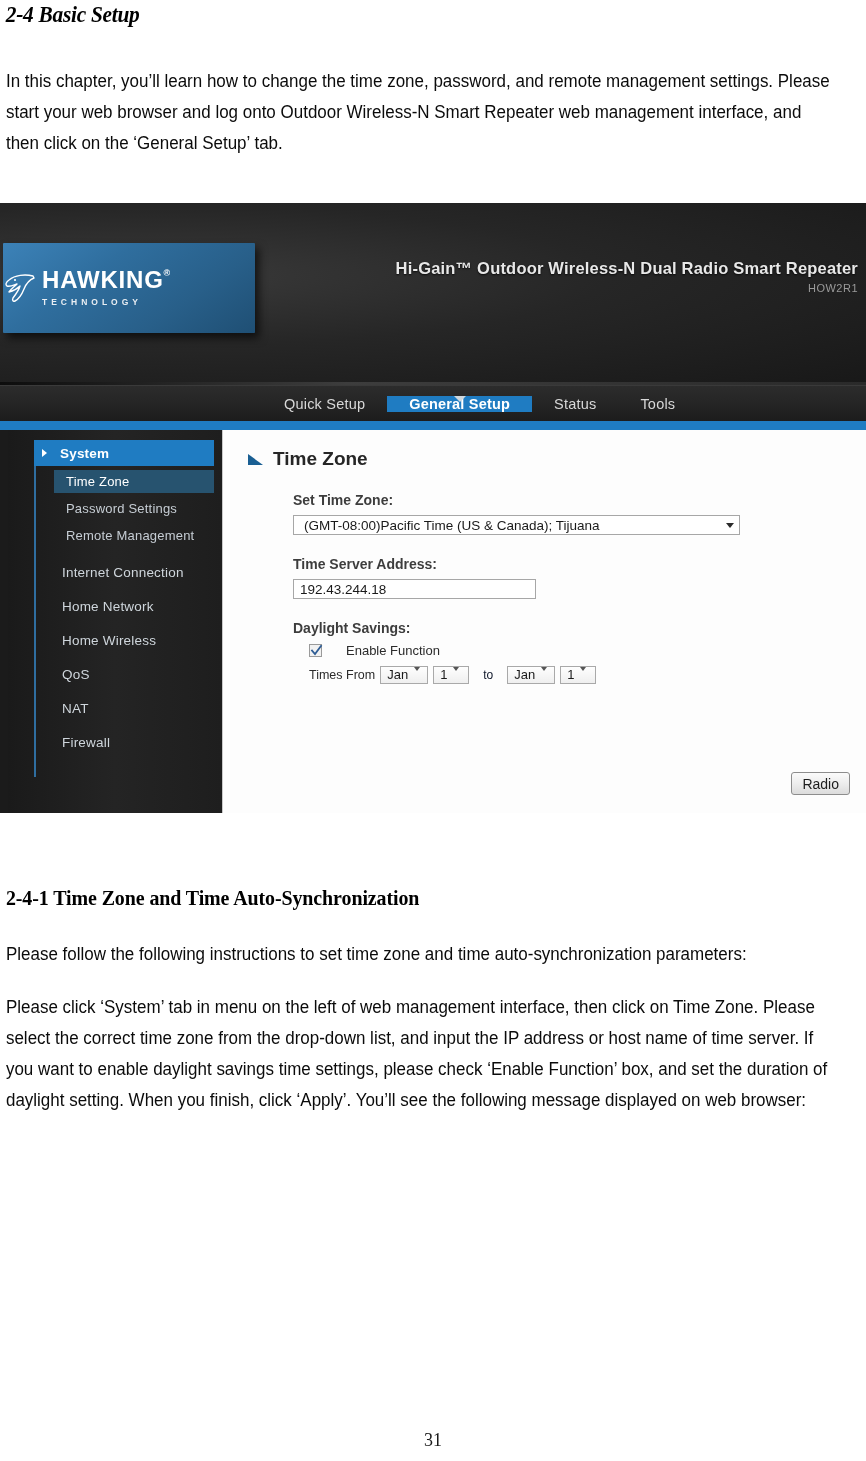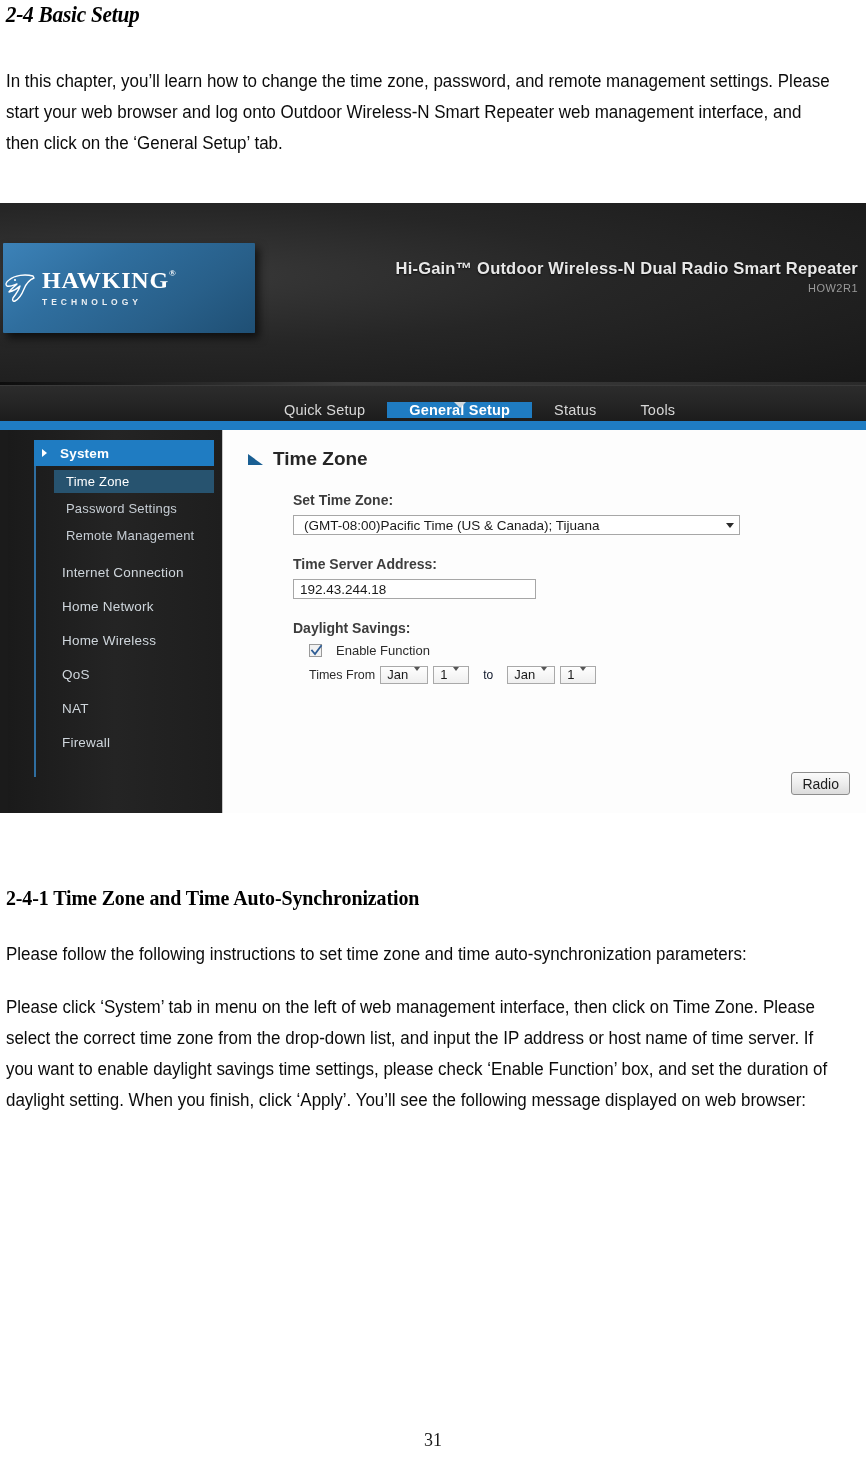--- a/index.html
+++ b/index.html
@@ -120,21 +120,21 @@
     justify-content: center;
     gap: 5px;
   }
   .logo-bird { width: 34px; height: 32px; display:block; }
   .logo-words { line-height: 1; }
   .logo-word-main {
     color: #ffffff;
     font-size: 24px;
     font-weight: bold;
     letter-spacing: 0.8px;
-    font-family: Liberation Serif, serif;
+    font-family: Liberation Sans, sans-serif;
     position: relative;
     display: inline-block;
   }
   .logo-reg {
     font-size: 9px;
     vertical-align: top;
     position: relative;
     top: 1px;
   }
   .logo-word-sub {
@@ -170,24 +170,24 @@
     position: absolute;
     left: 0; top: 182px;
     width: 866px;
     height: 36px;
     background: linear-gradient(to bottom, #2c2c2c 0%, #242424 55%, #1c1c1c 100%);
     border-top: 1px solid #3a3a3a;
   }
   .tabs {
     position: absolute;
     left: 262px;
-    top: 16px;
+    top: 0;
     height: 36px;
     display: flex;
-    align-items: flex-start;
+    align-items: center;
   }
   .tab {
     display: flex;
     align-items: center;
     justify-content: center;
     color: #d8d8d8;
     font-size: 14.5px;
     padding: 0 22px;
     letter-spacing: 0.2px;
     position: relative;
@@ -363,21 +363,21 @@
     padding: 0 6px;
     box-sizing: border-box;
     font-size: 13.5px;
     color: #1a1a1a;
   }
   .field-group { margin-bottom: 21px; }
 
   .check-row {
     display: flex;
     align-items: center;
-    gap: 14px;
+    gap: 24px;
     margin: 4px 0 8px 16px;
   }
   .checkbox {
     width: 13px; height: 13px;
     border: 1px solid #9a9a9a;
     background: #f2f2f2;
     position: relative;
     box-sizing: border-box;
   }
   .checkbox svg { position: absolute; left: 0; top: -1px; }

